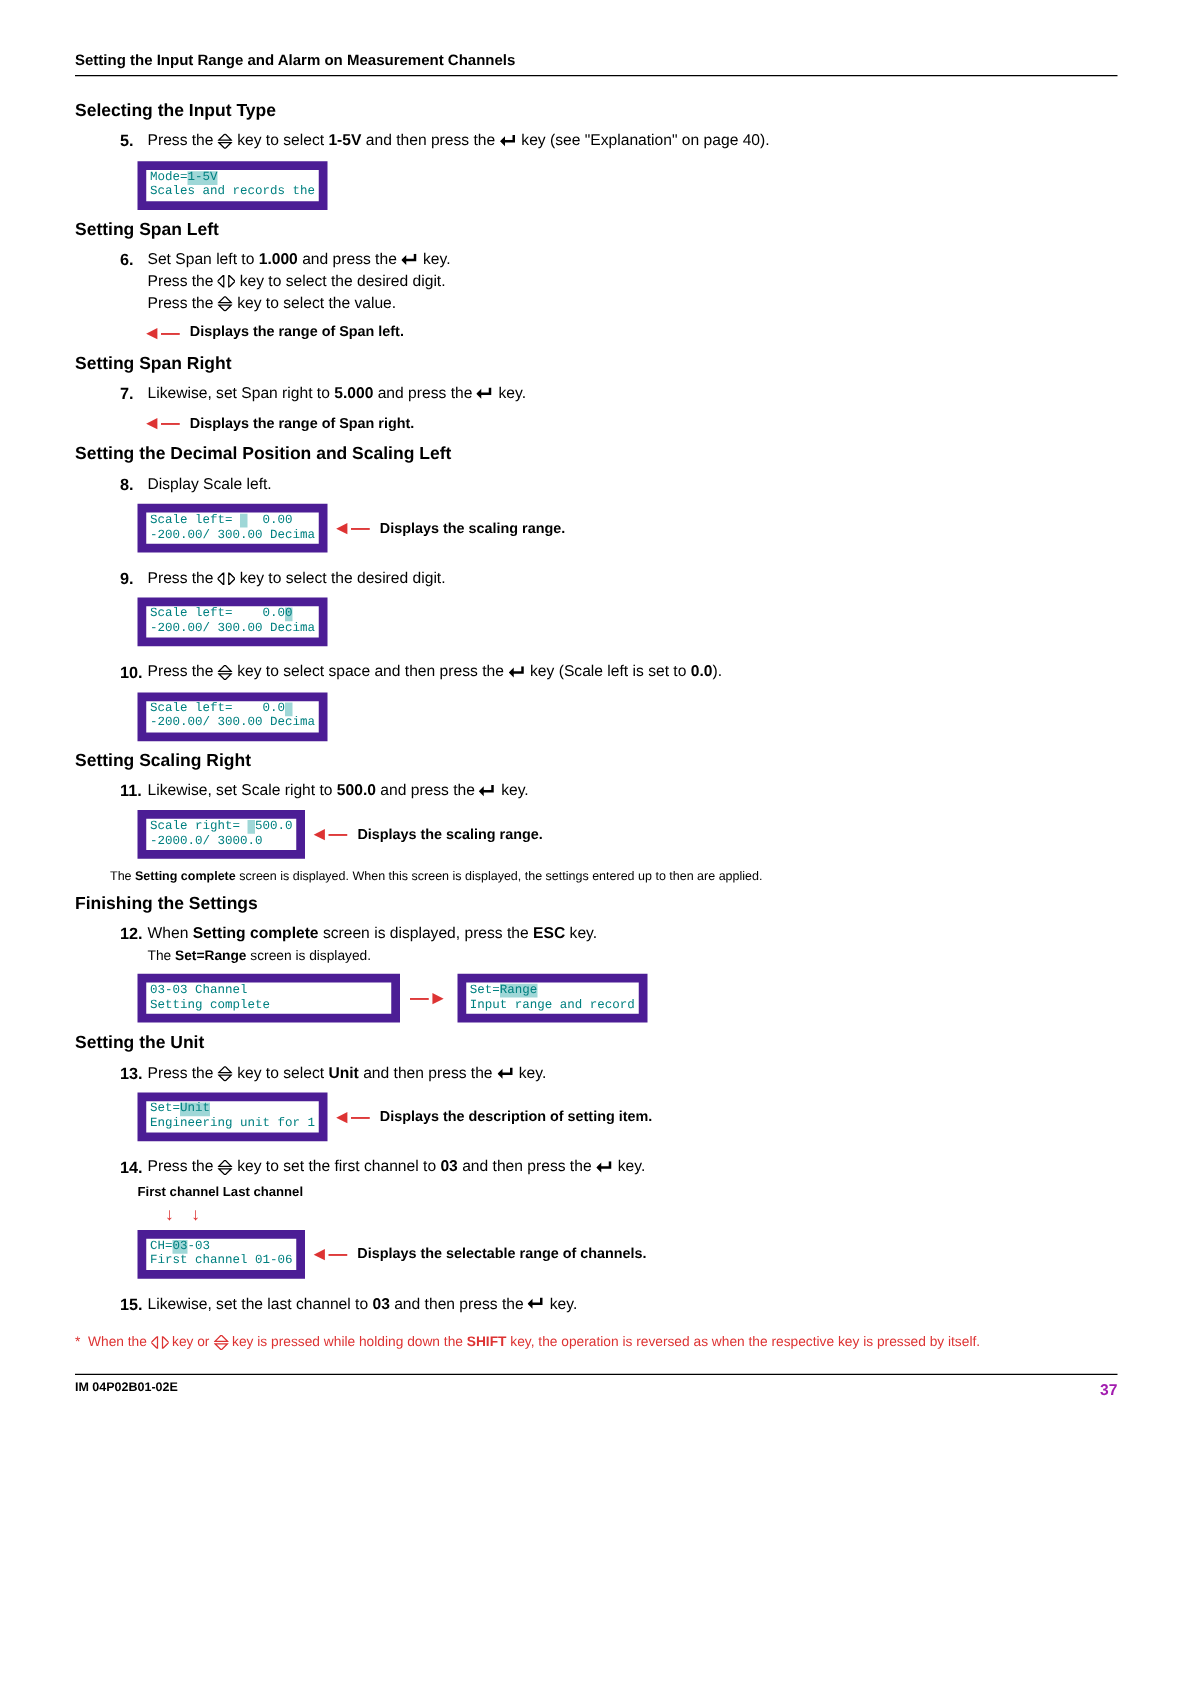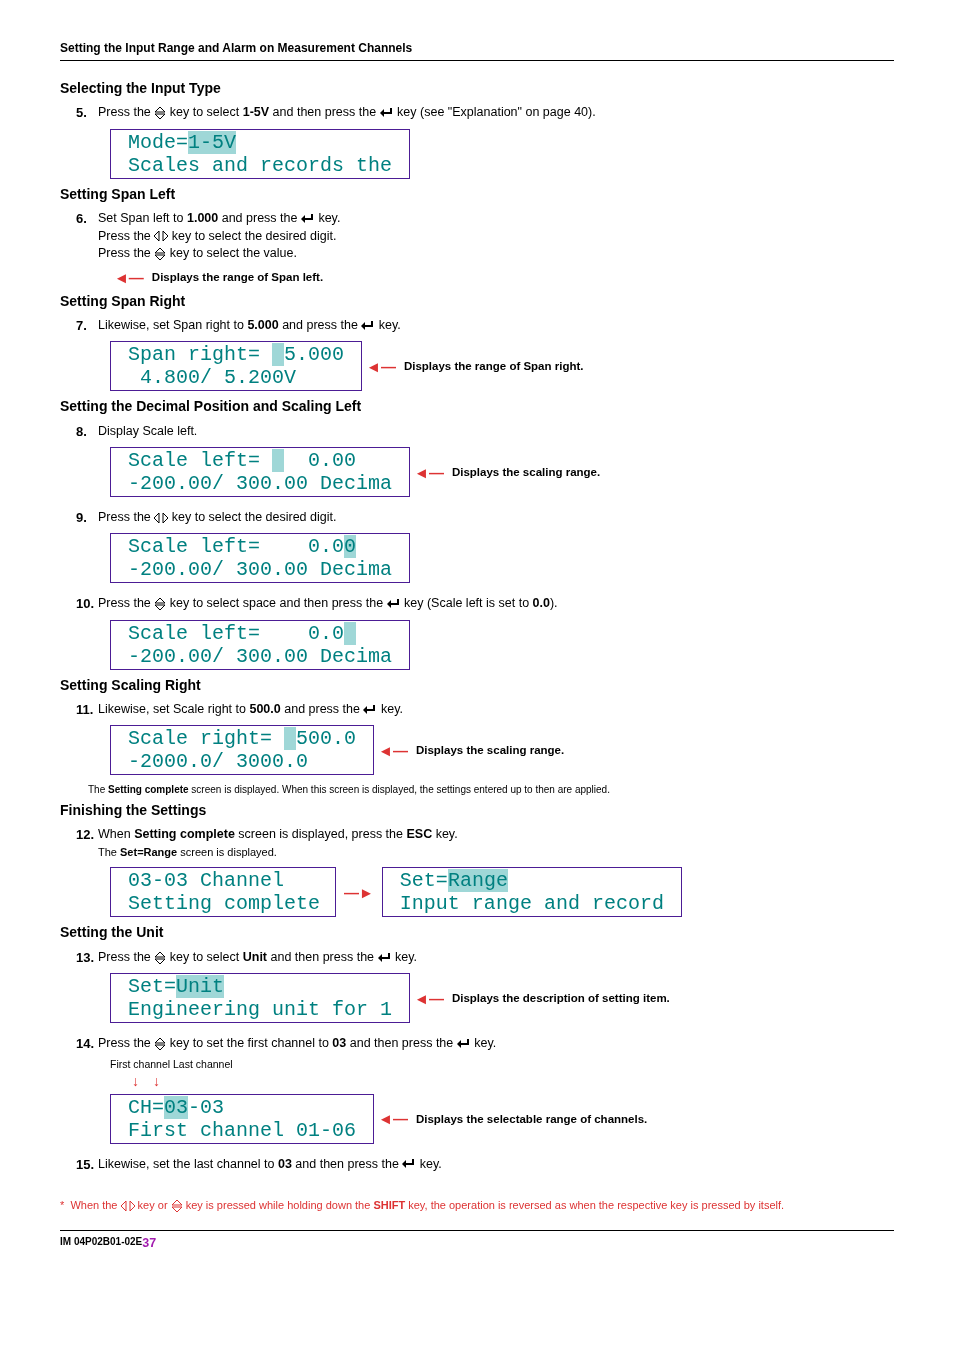--- a/index.html
+++ b/index.html
@@ -1,34 +1,34 @@
 <!DOCTYPE html>
 <html><head>
 <meta charset="utf-8">
 <style>
   body{font-family:Arial,Helvetica,sans-serif;font-size:12.5px;color:#000;margin:0;padding:40px 60px 30px;background:#fff;line-height:1.4;width:834px}
   .page-hdr{font-weight:bold;font-size:12px;padding-bottom:3px;border-bottom:1.5px solid #000;margin-bottom:18px}
   h2{font-size:14px;font-weight:bold;margin:4px 0 6px}
-  .step{margin-left:16px;margin-bottom:4px}
+  .step{margin-left:36px;margin-bottom:4px}
   .num{font-weight:bold;display:inline-block;width:22px;vertical-align:top;font-size:13px}
   .body{display:inline-block;width:760px;vertical-align:top}
-  .lcd{font-family:"Courier New",monospace;font-size:20px;color:#008080;border:1px solid #4c1d95;padding:1px 17px;display:inline-block;line-height:1.15;margin:2px 0;white-space:pre}
+  .lcd{font-family:"Courier New",monospace;font-size:10px;color:#008080;border:7px solid #4c1d95;padding:1px 3px;display:inline-block;line-height:1.15;margin:2px 0;white-space:pre}
   .hl{background:#9fd7d7}
   .flex{display:flex;align-items:center}
   .callout{font-weight:bold;font-size:11.5px;margin-left:4px}
   .arrow-l{color:#d33;font-weight:bold;margin:0 4px;font-size:15px}
   .arrow-r{color:#d33;font-weight:bold;margin:0 8px;font-size:15px}
   .arrow-dn{color:#d33;font-weight:bold;font-size:14px}
   .sub{margin-left:50px}
   .note{font-size:10px;margin-left:28px;margin-top:6px;line-height:1.35}
-  .foot-star{color:#d33;font-size:11px;margin-top:24px;line-height:1.3}
-  .foot{border-top:1px solid #000;margin-top:18px;padding-top:4px;display:flex;font-size:10px}
+  .foot-star{color:#d33;font-size:11px;margin-top:14px;line-height:1.3}
+  .foot{border-top:1px solid #000;margin-top:18px;padding-top:4px;display:flex;justify-content:space-between;font-size:10px}
   .pg{color:#a21caf;font-weight:bold;font-size:12.5px}
   .icon{vertical-align:middle}
-  .smlabel{font-size:10.5px;font-weight:normal}
+  .smlabel{font-size:10.5px;font-weight:bold}
 </style>
 </head>
 <body>
 
 <svg width="0" height="0" style="position:absolute">
  <defs>
   <g id="ud">
         <path d="M0 5 L5 0 L10 5 Z M0 7 L5 12 L10 7 Z" fill="#000"></path>
       </g>
   <g id="lr">
@@ -63,22 +63,20 @@
 <div class="sub flex">
     <span class="arrow-l">◄—</span>
     <span class="callout">Displays the range of Span left.</span>
   </div>
 
 <h2>Setting Span Right</h2>
 <div class="step"><span class="num">7.</span><span class="body"><span>Likewise, set Span right to </span><b>5.000</b><span> and press the </span><svg class="icon" width="14" height="10">
         <use href="#ent"></use>
       </svg><span> key.</span></span></div>
 <div class="sub flex">
-    <span class="lcd"><span>Span right= </span><span class="hl"> </span><span>5.000
- 4.800/ 5.200V</span></span>
     <span class="arrow-l">◄—</span>
     <span class="callout">Displays the range of Span right.</span>
   </div>
 
 <h2>Setting the Decimal Position and Scaling Left</h2>
 <div class="step"><span class="num">8.</span><span class="body">Display Scale left.</span></div>
 <div class="sub flex">
     <span class="lcd"><span>Scale left= </span><span class="hl"> </span><span>  0.00
 -200.00/ 300.00 Decima</span></span>
     <span class="arrow-l">◄—</span>

